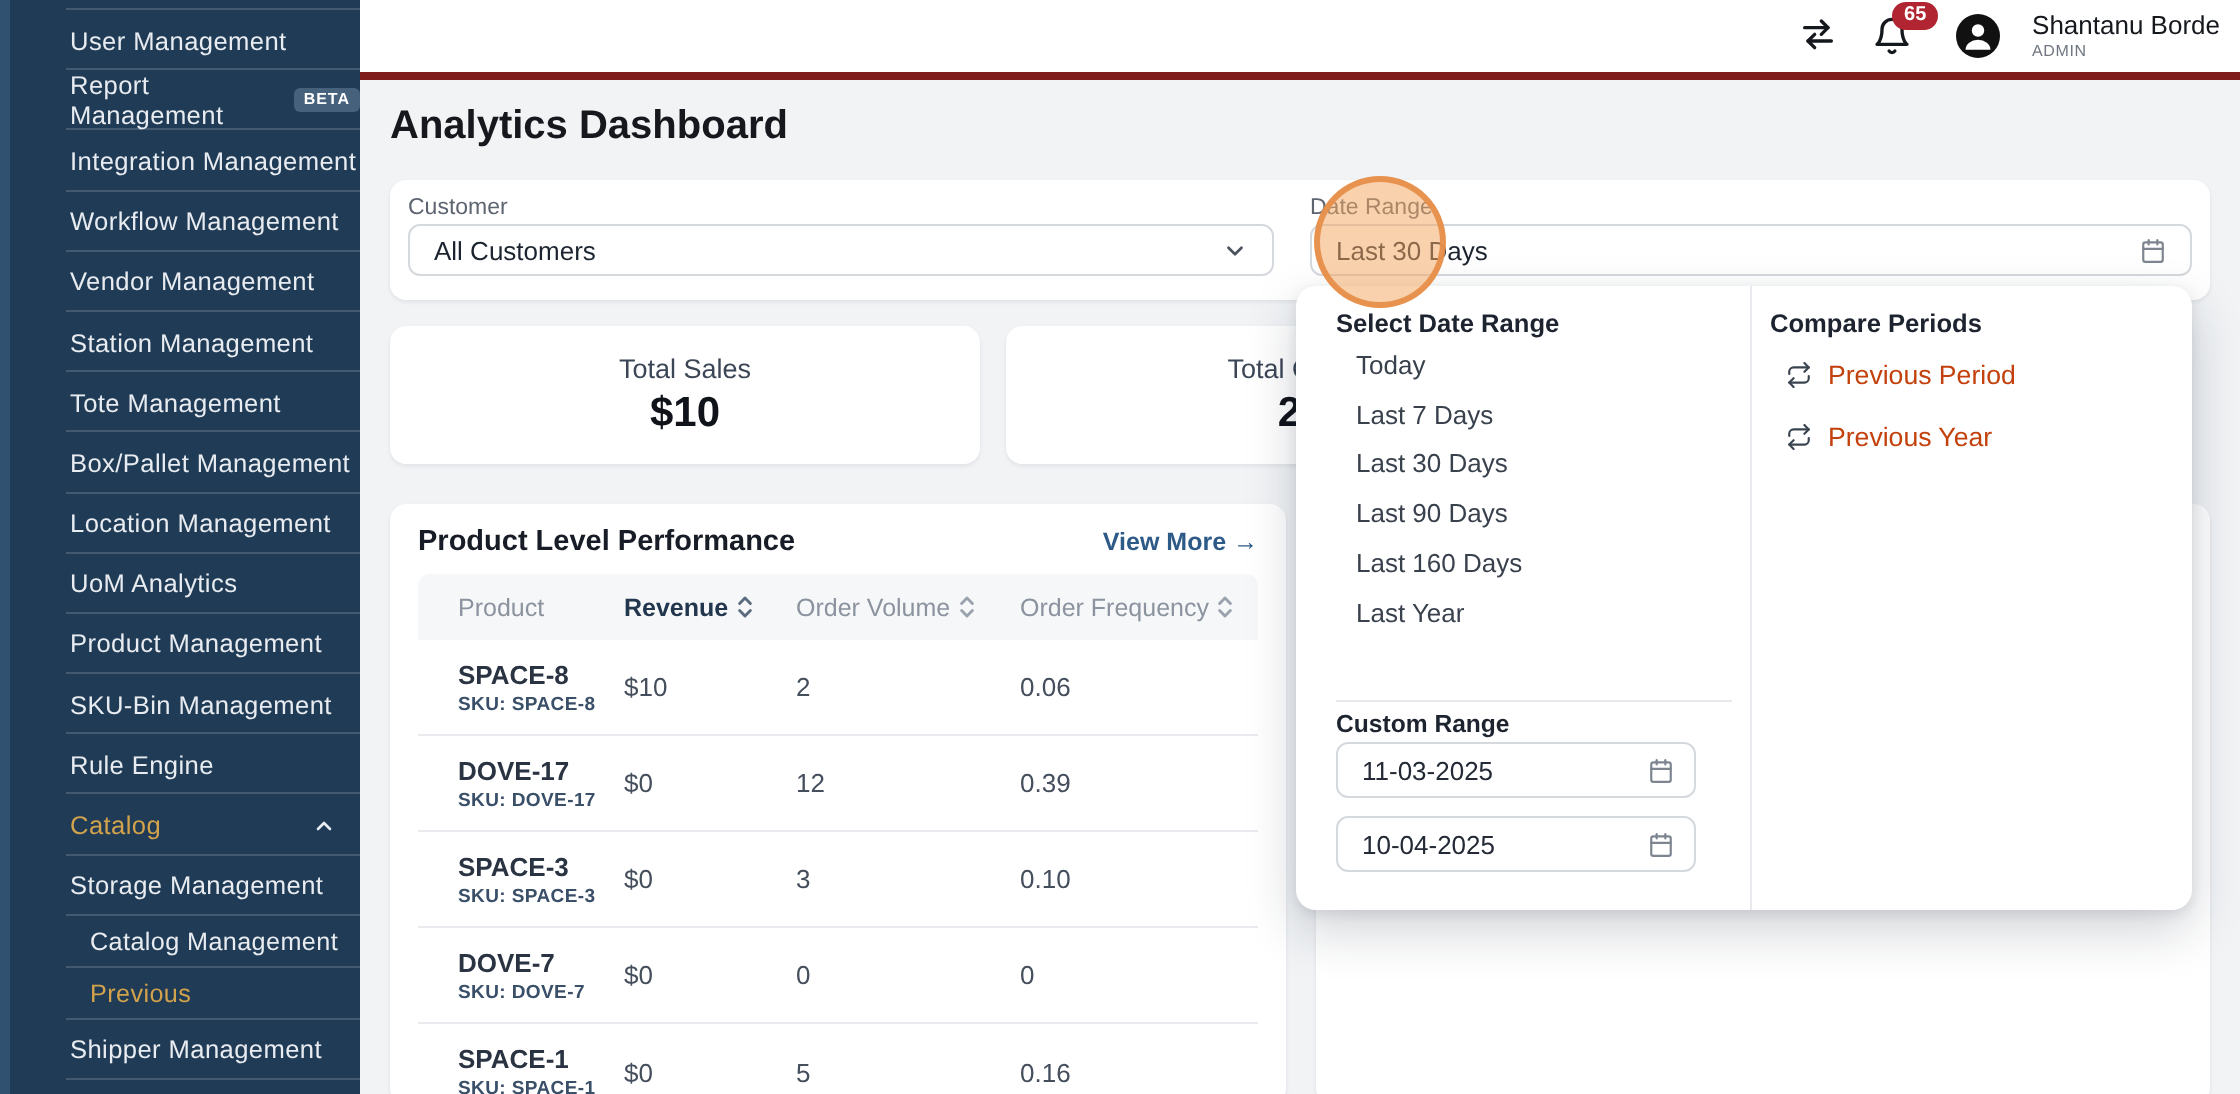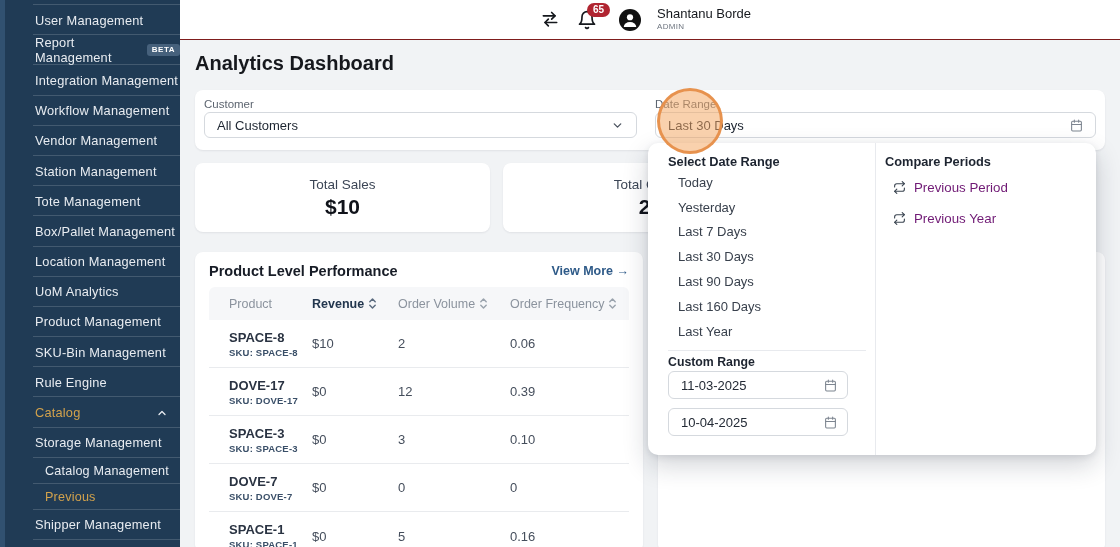--- a/index.html
+++ b/index.html
@@ -12,21 +12,21 @@
   .sb-nav { position:absolute; left:0; top:4px; right:0; }
   .sb-top-divider { height:1px; margin-left:33px; background:rgba(255,255,255,0.16); }
   .sb-item { position:relative; height:30.2px; display:flex; align-items:center; padding-left:35px; color:#e8ecf1; font-size:12.8px; letter-spacing:0.2px; cursor:pointer; }
   .sb-item::after { content:""; position:absolute; left:33px; right:0; bottom:0; height:1px; background:rgba(255,255,255,0.16); }
   .sb-child { height:26px; padding-left:45px; font-size:12.6px; }
   .sb-active { color:#d2a24c; }
   .beta-badge { margin-left:0; background:#46617c; color:#fff; font-size:8px; font-weight:bold; letter-spacing:0.5px; padding:2px 5px; border-radius:3px; line-height:1; }
   .sb-chevron { position:absolute; right:12px; top:50%; transform:translateY(-50%); display:flex; }
 
   
-  .topbar { position:absolute; left:180px; top:0; width:940px; height:40px; background:#ffffff; border-bottom:1px solid #7f1d1d; display:flex; align-items:center; justify-content:center; padding-right:10px; gap:16px; z-index:4; }
+  .topbar { position:absolute; left:180px; top:0; width:940px; height:40px; background:#ffffff; border-bottom:4px solid #7f1d1d; display:flex; align-items:center; justify-content:flex-end; padding-right:10px; gap:16px; z-index:4; }
   .icon-btn { display:flex; align-items:center; justify-content:center; cursor:pointer; }
   .bell-wrap { position:relative; margin-right:6px; }
   .notif-badge { position:absolute; top:-7px; left:10px; background:#b02531; color:#fff; font-size:10px; font-weight:bold; border-radius:9px; padding:2px 6px; line-height:1; }
   .avatar { width:22px; height:22px; border-radius:50%; background:#111; display:flex; align-items:center; justify-content:center; }
   .user-block { display:flex; flex-direction:column; line-height:1.15; cursor:pointer; }
   .user-name { font-size:13px; color:#15181d; }
   .user-role { font-size:8px; color:#6f7680; letter-spacing:0.3px; }
 
   
   .page-title { position:absolute; left:195px; top:52px; font-size:20px; font-weight:bold; color:#16181d; z-index:2; }
@@ -67,21 +67,21 @@
 
   
   .dd-panel { position:absolute; left:648px; top:143px; width:448px; height:312px; background:#fff; border-radius:10px; box-shadow:0 10px 26px rgba(25,35,55,0.20), 0 2px 6px rgba(25,35,55,0.10); z-index:50; }
   .dd-vdivider { position:absolute; left:227px; top:0; bottom:0; width:1px; background:#e8eaee; }
   .dd-section-title { position:absolute; font-size:12.8px; font-weight:bold; color:#1d2430; }
   .dd-options { position:absolute; left:30px; top:27px; width:180px; }
   .dd-option { height:24.8px; display:flex; align-items:center; font-size:13px; color:#39414d; cursor:pointer; }
   .dd-hdivider { position:absolute; left:20px; width:198px; top:207px; height:1px; background:#e8eaee; }
   .dd-date-input { position:absolute; left:20px; width:180px; height:28px; border:1px solid #d5d9de; border-radius:6px; display:flex; align-items:center; padding:0 10px 0 12px; font-size:13px; color:#232a35; cursor:text; }
   .dd-date-input .grow { flex:1; }
-  .dd-compare { position:absolute; left:245px; width:190px; display:flex; align-items:center; gap:8px; font-size:13.3px; color:#701a75; height:26px; cursor:pointer; }
+  .dd-compare { position:absolute; left:245px; width:190px; display:flex; align-items:center; gap:8px; font-size:13.3px; color:#c2410c; height:26px; cursor:pointer; }
 
   
   .click-circle { position:absolute; left:657px; top:88px; width:66px; height:66px; border-radius:50%; background:rgba(244,166,98,0.52); border:3px solid rgba(231,143,74,0.95); z-index:100; pointer-events:none; }
 
   svg { display:block; }
 </style>
 </head>
 <body>
 
 <div class="sidebar">
@@ -304,21 +304,20 @@
       </div>
   </div>
 </div>
 
 <div class="dd-panel">
   <div class="dd-vdivider"></div>
 
   <span class="dd-section-title" style="left:20px; top:11px;">Select Date Range</span>
   <div class="dd-options">
       <div class="dd-option">Today</div>
-      <div class="dd-option">Yesterday</div>
       <div class="dd-option">Last 7 Days</div>
       <div class="dd-option">Last 30 Days</div>
       <div class="dd-option">Last 90 Days</div>
       <div class="dd-option">Last 160 Days</div>
       <div class="dd-option">Last Year</div>
     </div>
 
   <div class="dd-hdivider"></div>
   <span class="dd-section-title" style="left:20px; top:212px; font-size:12.3px;">Custom Range</span>
 

